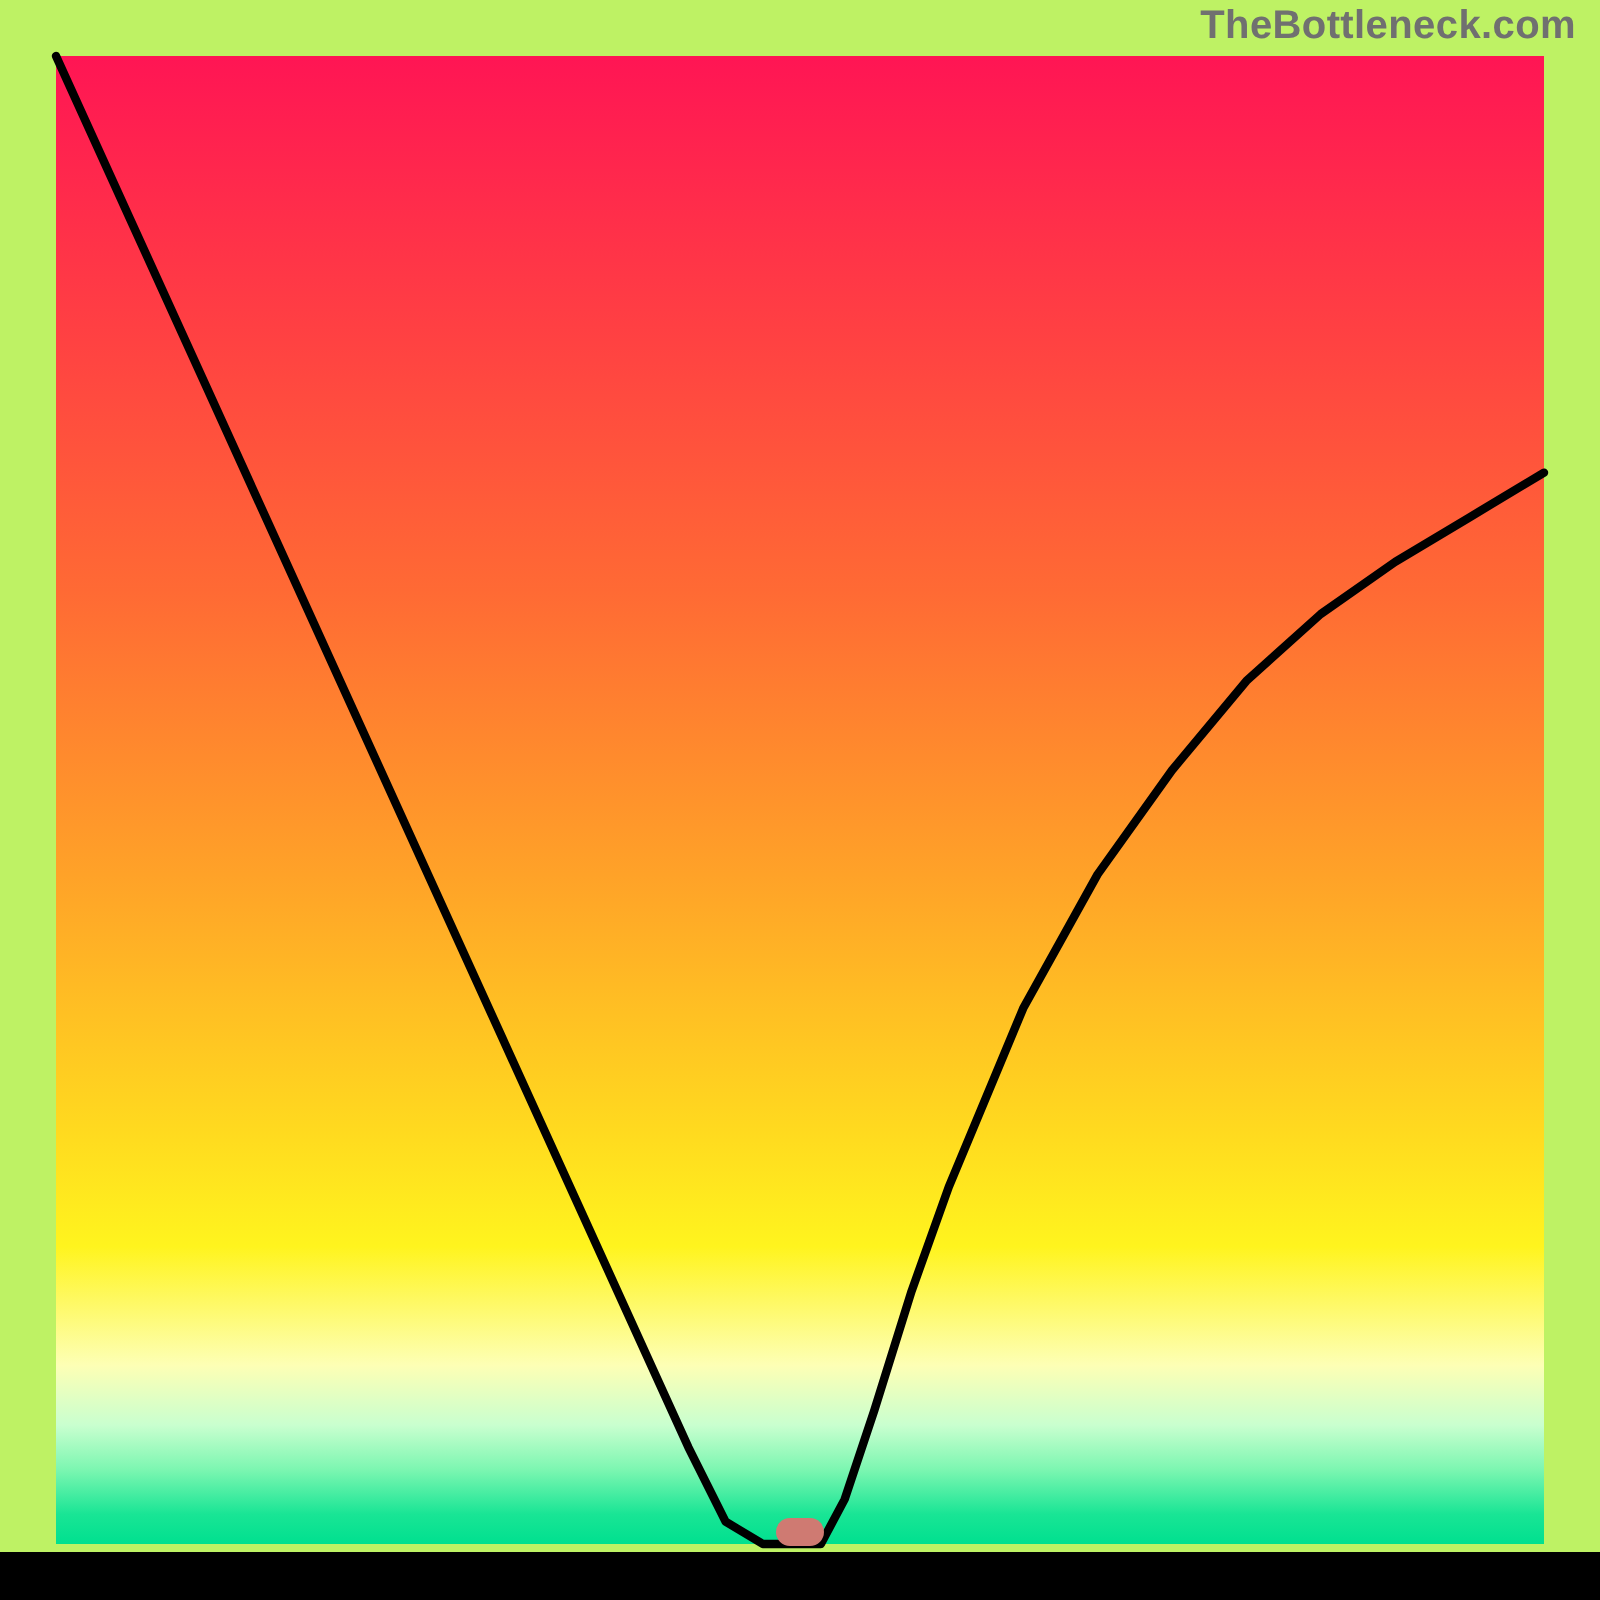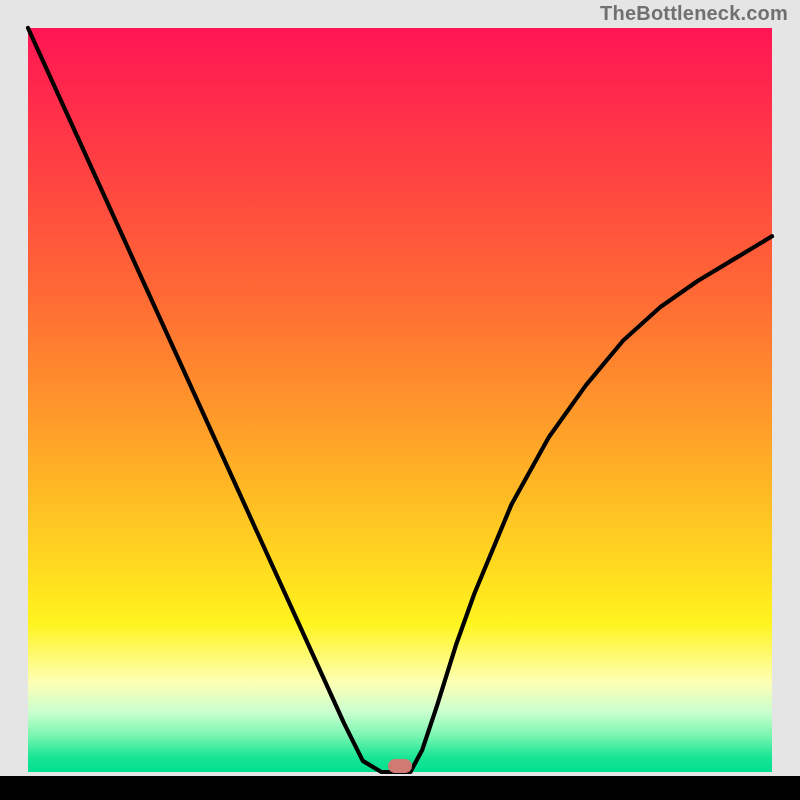--- a/index.html
+++ b/index.html
@@ -8,21 +8,21 @@
     width: 800px;
     height: 800px;
     background: #000;
     overflow: hidden;
     font-family: Arial, Helvetica, sans-serif;
   }
   .frame {
     position: relative;
     width: 800px;
     height: 776px;
-    background: #e5e5e5;
+    background: #bef264;
   }
   .watermark {
     position: absolute;
     top: 2px;
     right: 12px;
     color: #707070;
     font-size: 20px;
     font-weight: 600;
     letter-spacing: 0.2px;
     z-index: 5;

